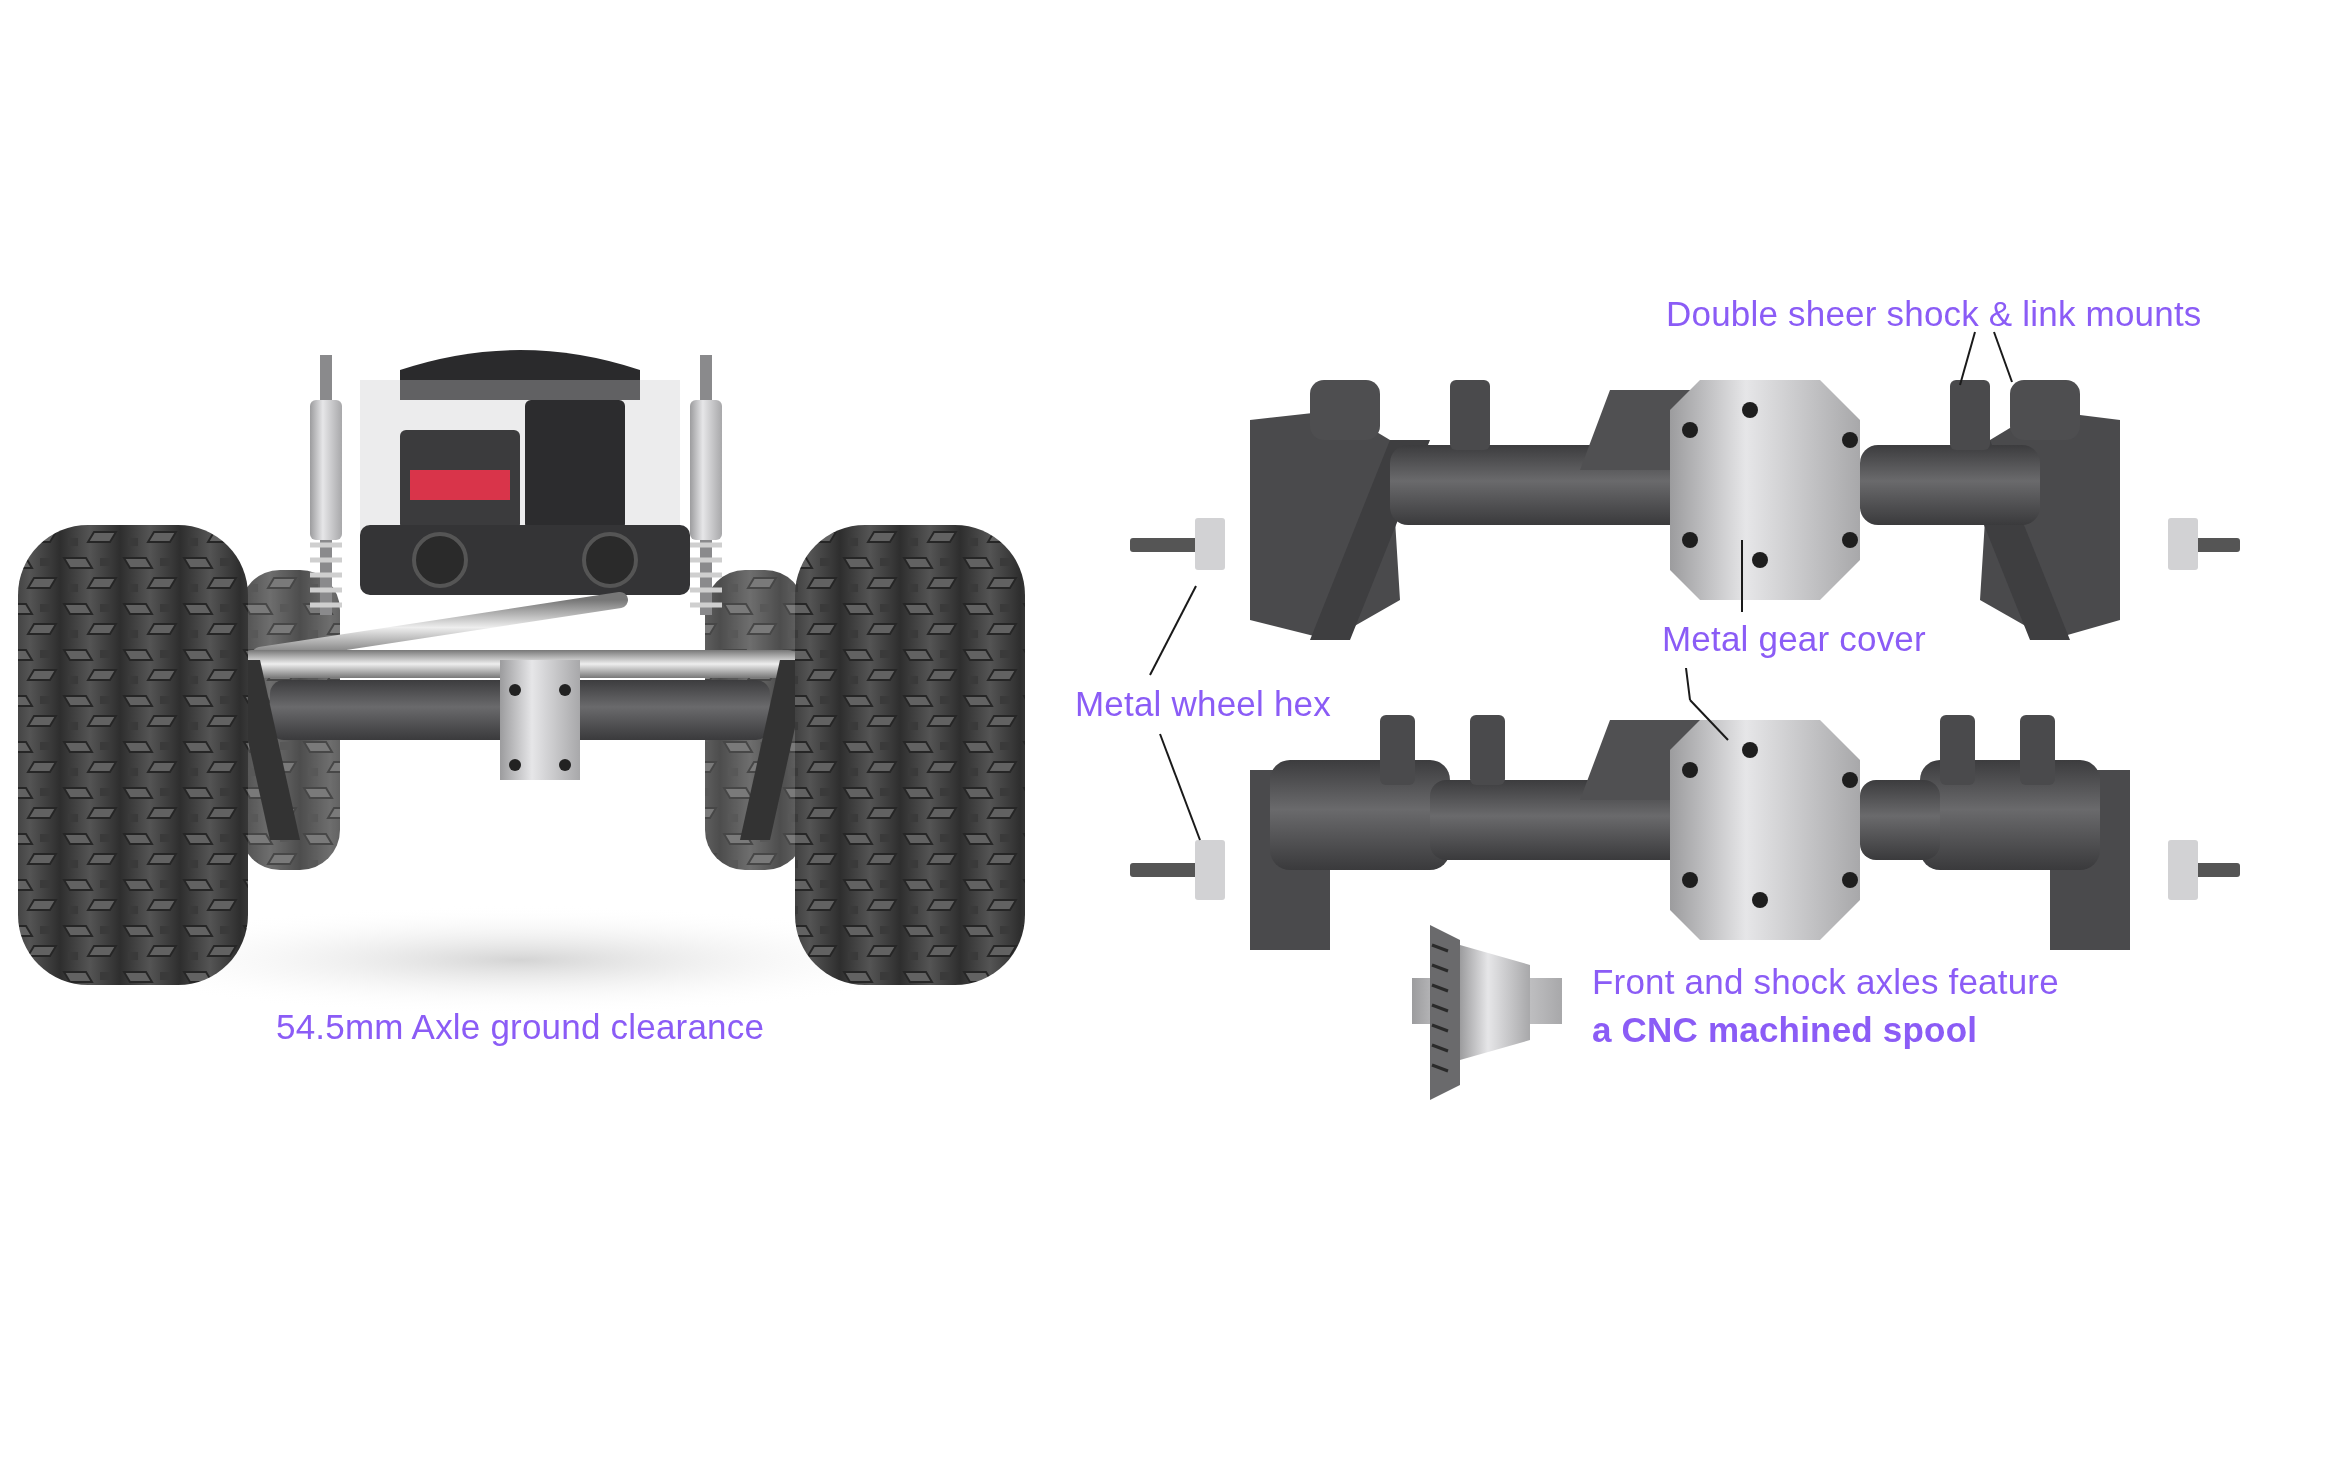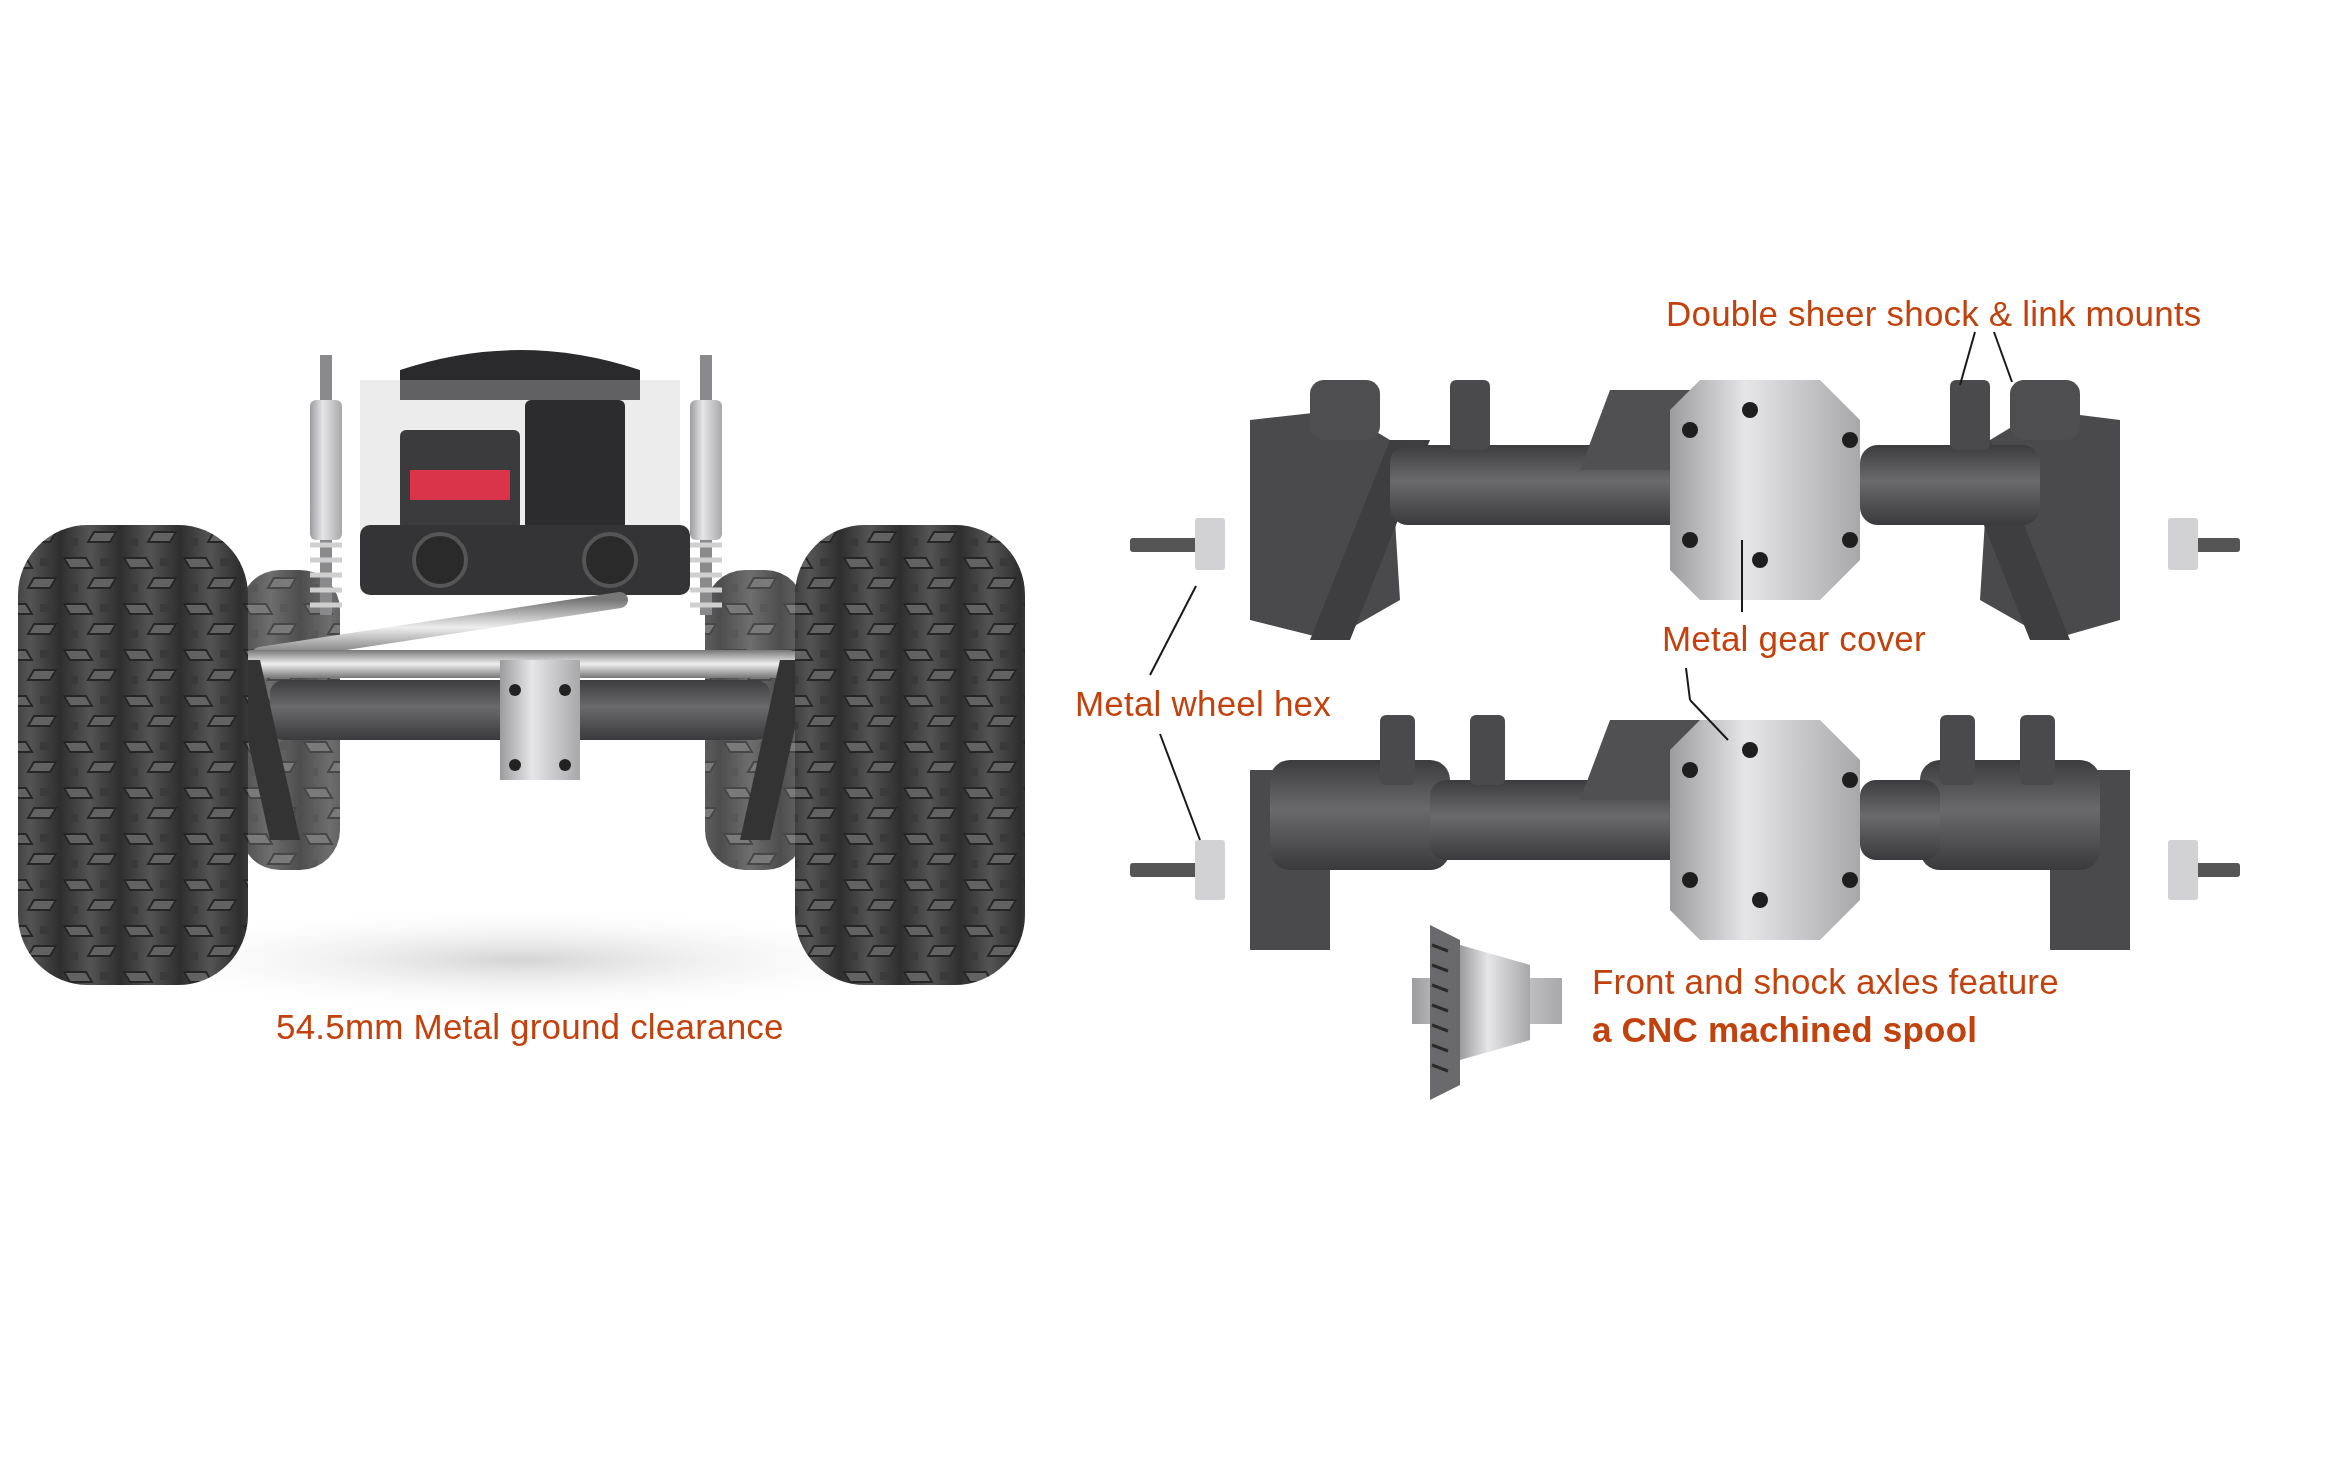--- a/index.html
+++ b/index.html
@@ -1,18 +1,18 @@
 <!DOCTYPE html>
 <html><head>
 <meta charset="utf-8">
 <style>
   html, body { margin:0; padding:0; background:#ffffff; }
   body { width:2333px; height:1472px; position:relative; overflow:hidden;
          font-family:"Liberation Sans", sans-serif; color:#111; }
-  .label { position:absolute; font-size:35px; line-height:1.35; color:#c2410c; white-space:nowrap; font-weight:400; letter-spacing:0.2px; }
+  .label { position:absolute; font-size:35px; line-height:1.35; color:#8b5cf6; white-space:nowrap; font-weight:400; letter-spacing:0.2px; }
   svg.layer { position:absolute; left:0; top:0; }
 </style>
 </head>
 <body>
 
 <svg class="layer" width="2333" height="1472" viewBox="0 0 2333 1472">
   <defs>
     <linearGradient id="tireG" x1="0" x2="1" y1="0" y2="0">
       <stop offset="0" stop-color="#2e2e2e"></stop>
         <stop offset="0.5" stop-color="#545454"></stop>
@@ -152,18 +152,18 @@
     <line x1="1975" y1="332" x2="1960" y2="385"></line>
     <line x1="1994" y1="332" x2="2012" y2="382"></line>
     <line x1="1742" y1="540" x2="1742" y2="612"></line>
     <line x1="1686" y1="668" x2="1690" y2="700"></line>
     <line x1="1690" y1="700" x2="1728" y2="740"></line>
     <line x1="1196" y1="586" x2="1150" y2="675"></line>
     <line x1="1160" y1="734" x2="1200" y2="840"></line>
   </g>
 </svg>
 
-<div class="label" style="left:276px; top:1003px;">54.5mm Metal ground clearance</div>
+<div class="label" style="left:276px; top:1003px;">54.5mm Axle ground clearance</div>
 <div class="label" style="left:1666px; top:290px;">Double sheer shock &amp; link mounts</div>
 <div class="label" style="left:1662px; top:615px;text-align:right;">Metal gear cover</div>
 <div class="label" style="left:1075px; top:680px;">Metal wheel hex</div>
 <div class="label" style="left:1592px; top:958px;">Front and shock axles feature</div>
 <div class="label" style="left:1592px; top:1006px;font-weight:bold;">a CNC machined spool</div>
 
 </body></html>

